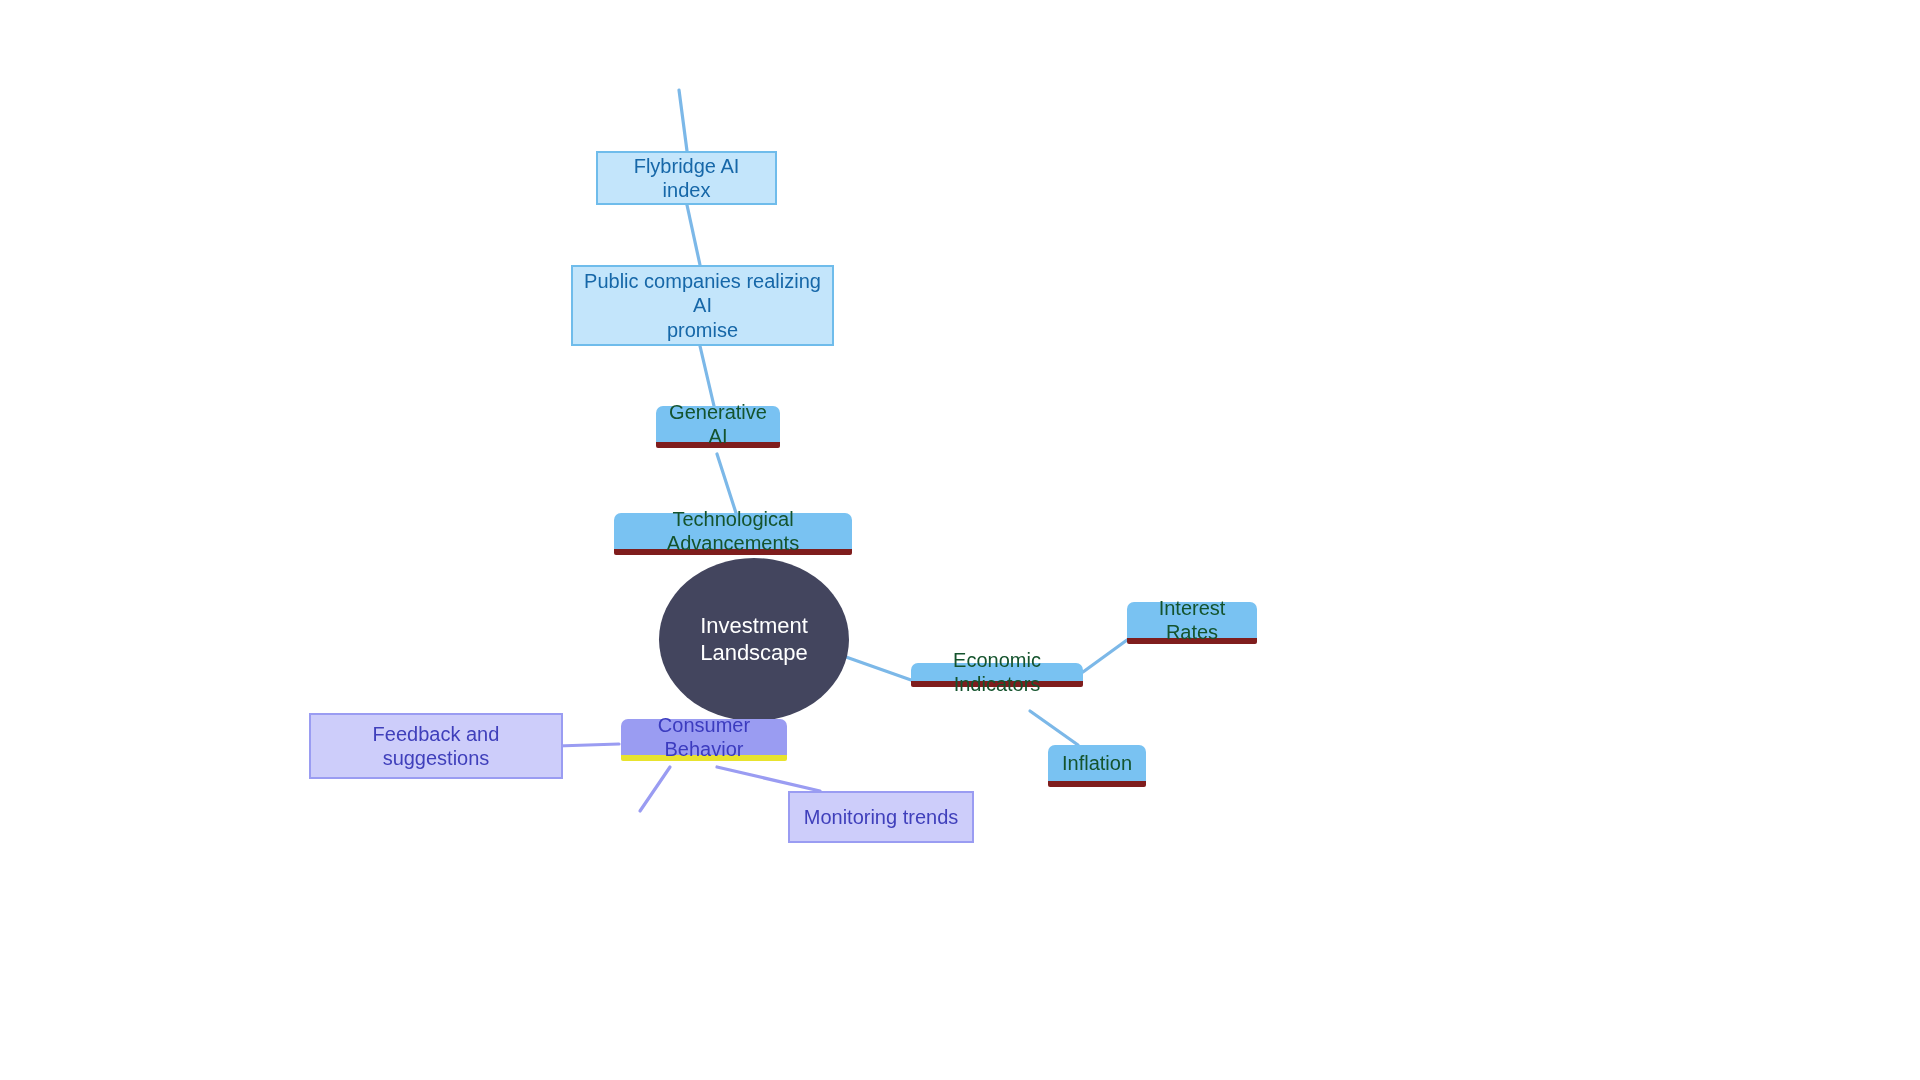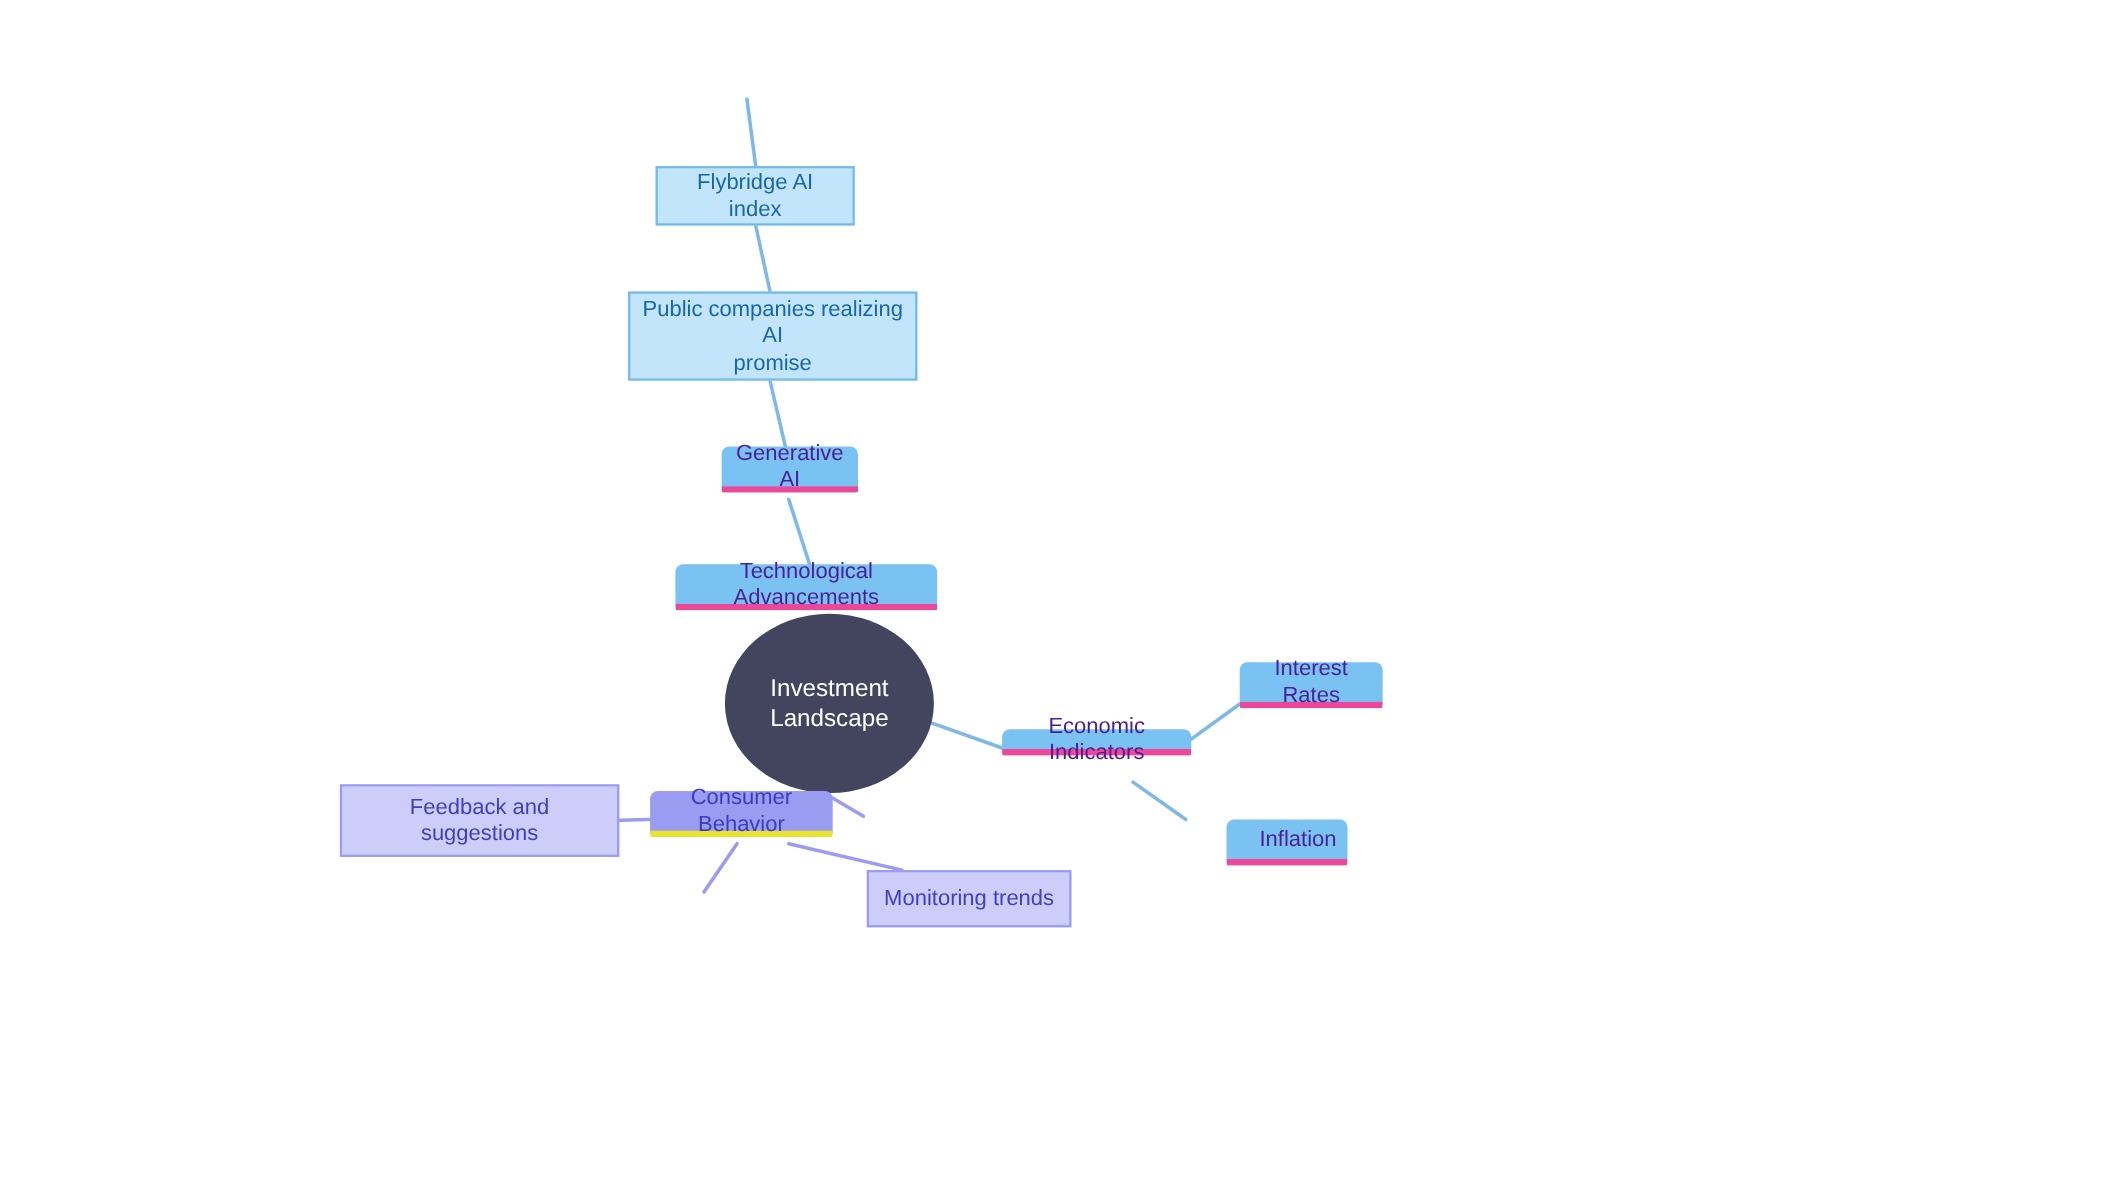--- a/index.html
+++ b/index.html
@@ -47,24 +47,24 @@
   .n-lightblue {
     background: #c3e5fb;
     border: 2px solid #6fbceb;
     color: #1667a8;
     font-size: 20px;
   }
 
   
   .n-blue {
     background: #79c2f2;
-    color: #4c1d95;
+    color: #14532d;
     font-size: 20px;
     border-radius: 7px 7px 2px 2px;
-    border-bottom: 6px solid #ec4899;
+    border-bottom: 6px solid #7f1d1d;
   }
 
   
   .n-root {
     background: #43455e;
     color: #ffffff;
     font-size: 22px;
     border-radius: 50%;
   }
 
@@ -127,25 +127,25 @@
   </div>
 
   <div class="node n-blue" style="left: 911px; top: 663px; width: 172px; height: 24px;">
     <span class="label">Economic Indicators</span>
   </div>
 
   <div class="node n-blue" style="left: 1127px; top: 602px; width: 130px; height: 42px;">
     <span class="label">Interest Rates</span>
   </div>
 
-  <div class="node n-blue" style="left: 1115px; top: 745px; width: 110px; height: 42px; justify-content: flex-end;">
+  <div class="node n-blue" style="left: 1048px; top: 745px; width: 98px; height: 42px;">
     <span class="label">Inflation</span>
   </div>
 
-  <div class="node n-purple" style="left: 591px; top: 719px; width: 166px; height: 42px;">
+  <div class="node n-purple" style="left: 621px; top: 719px; width: 166px; height: 42px;">
     <span class="label">Consumer Behavior</span>
   </div>
 
   <div class="node n-lavender" style="left: 309px; top: 713px; width: 254px; height: 66px;">
     <span class="label">Feedback and suggestions</span>
   </div>
 
 
   <div class="node n-lavender" style="left: 788px; top: 791px; width: 186px; height: 52px;">
     <span class="label">Monitoring trends</span>

